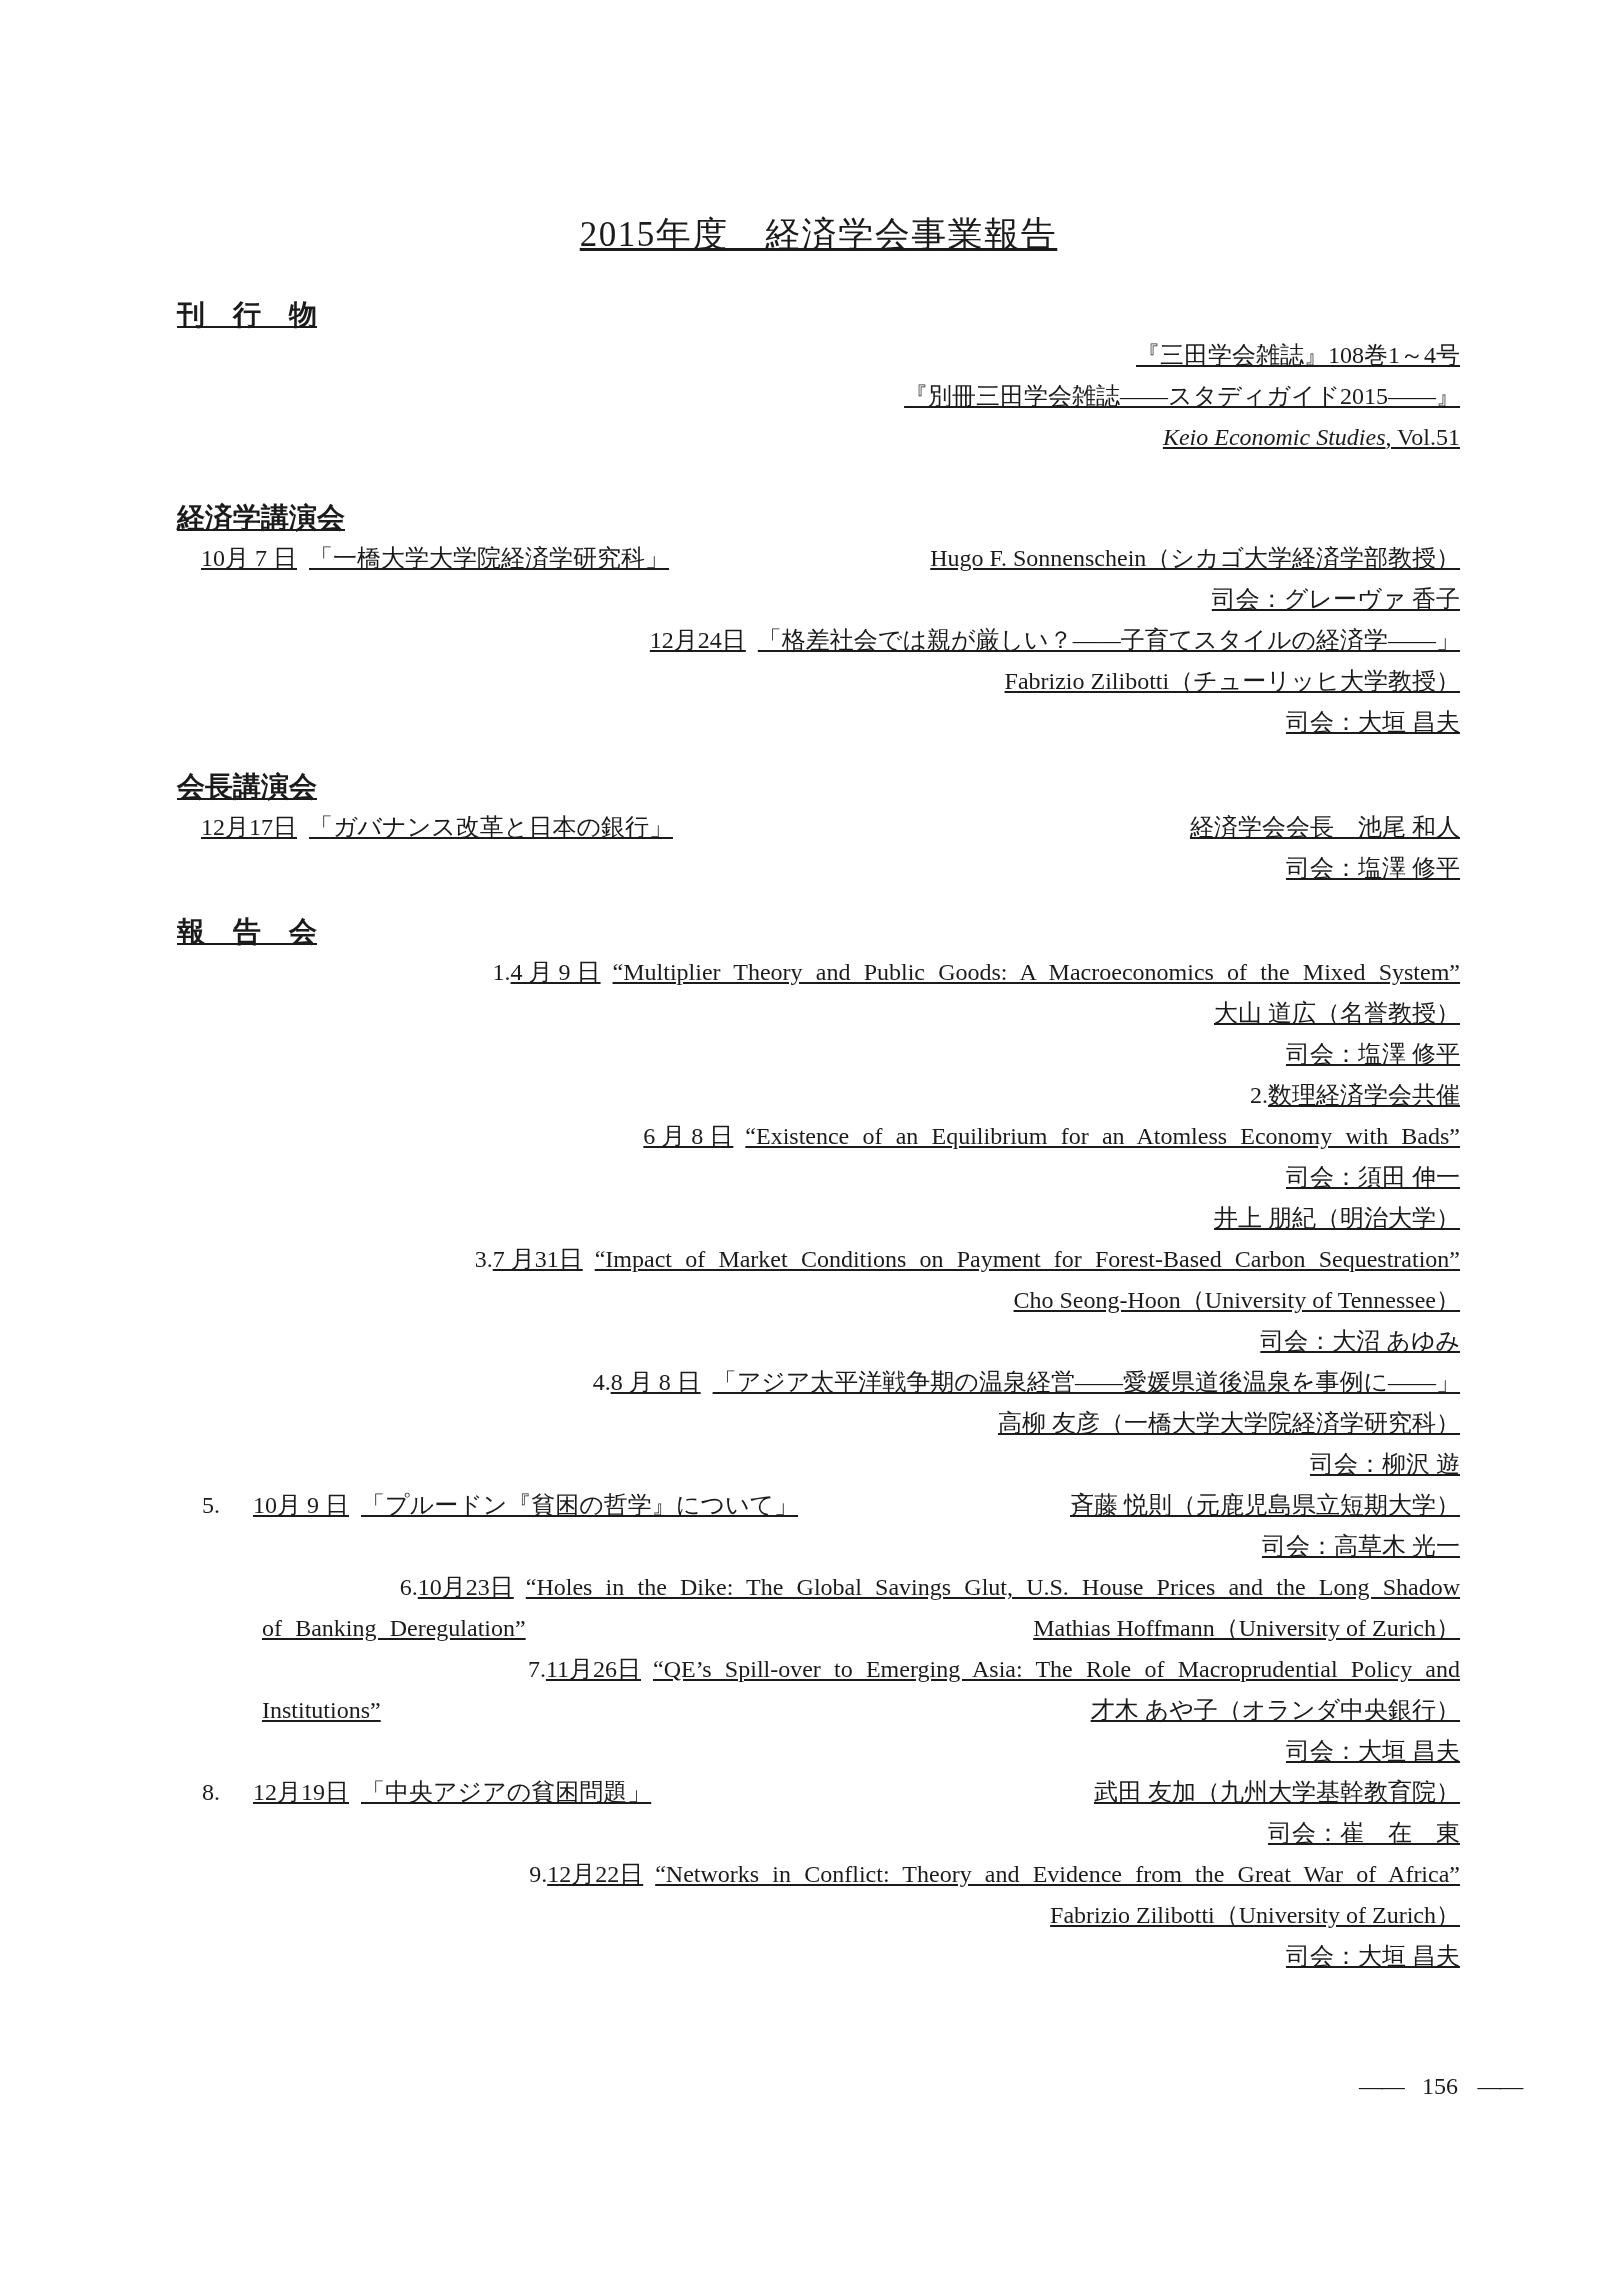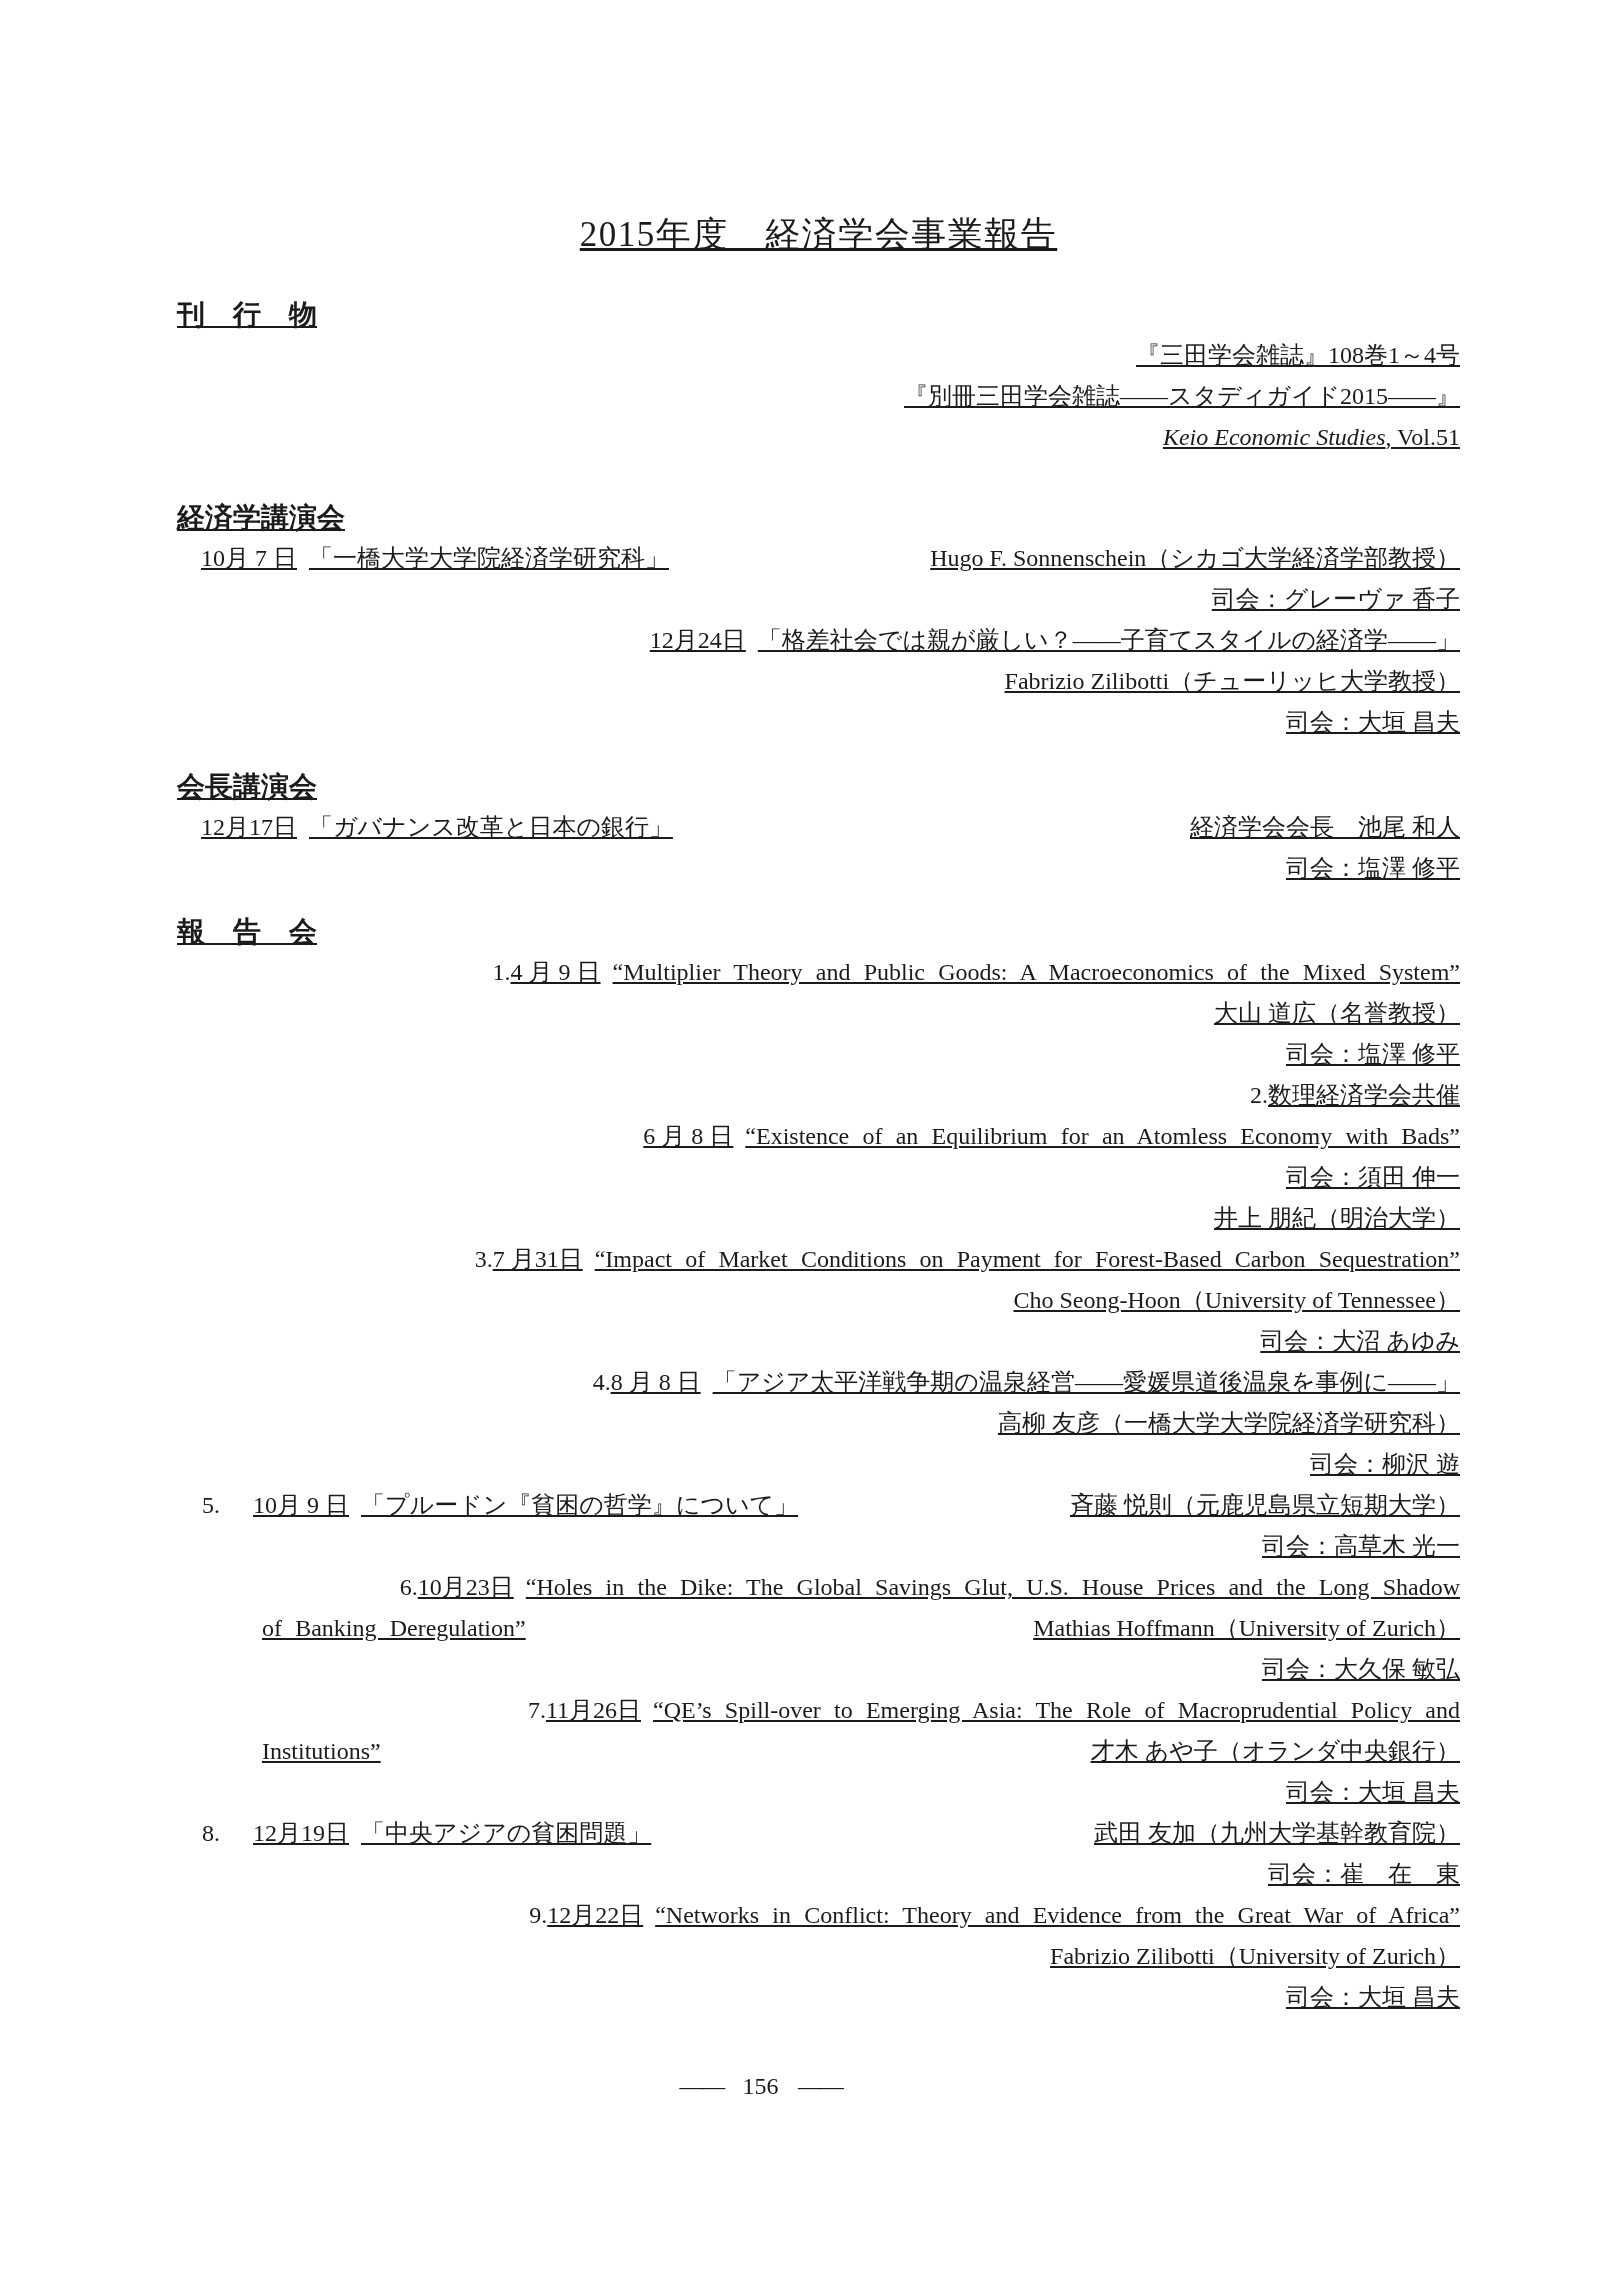--- a/index.html
+++ b/index.html
@@ -33,21 +33,21 @@
   .cont { margin-left: 60px; }
   .en   { word-spacing: 0.30em; }
   .italic { font-style: italic; }
 
   .sec-lectures  { margin-top: 39px; }
   .sec-president { margin-top: 22.6px; }
   .sec-reports   { margin-top: 22.6px; }
 
   .footer {
     position: absolute; left: 0; top: 2066px; width: 1521px;
-    text-align: center; line-height: 41px;
+    text-align: right; line-height: 41px;
   }
   .footer .dash { letter-spacing: -2.3px; }
   .footer .pagenum { margin: 0 19.6px; }
 </style>
 </head>
 <body>
 
 <div class="page">
   <div class="content">
 
@@ -125,21 +125,20 @@
           </div>
           <div class="rline">司会：高草木 光一</div>
         </div>
 
         <div>
           <div class="line"><span class="num">6.</span><span class="date">10月23日</span><span class="en">“Holes in the Dike: The Global Savings Glut, U.S. House Prices and the Long Shadow</span></div>
           <div class="row cont">
             <span class="left en">of Banking Deregulation”</span>
             <span class="right">Mathias Hoffmann（University of Zurich）</span>
           </div>
-          <div class="rline">司会：大久保 敏弘</div>
         </div>
 
         <div>
           <div class="line"><span class="num">7.</span><span class="date">11月26日</span><span class="en">“QE’s Spill-over to Emerging Asia: The Role of Macroprudential Policy and</span></div>
           <div class="row cont">
             <span class="left en">Institutions”</span>
             <span class="right">才木 あや子（オランダ中央銀行）</span>
           </div>
           <div class="rline">司会：大垣 昌夫</div>
         </div>

